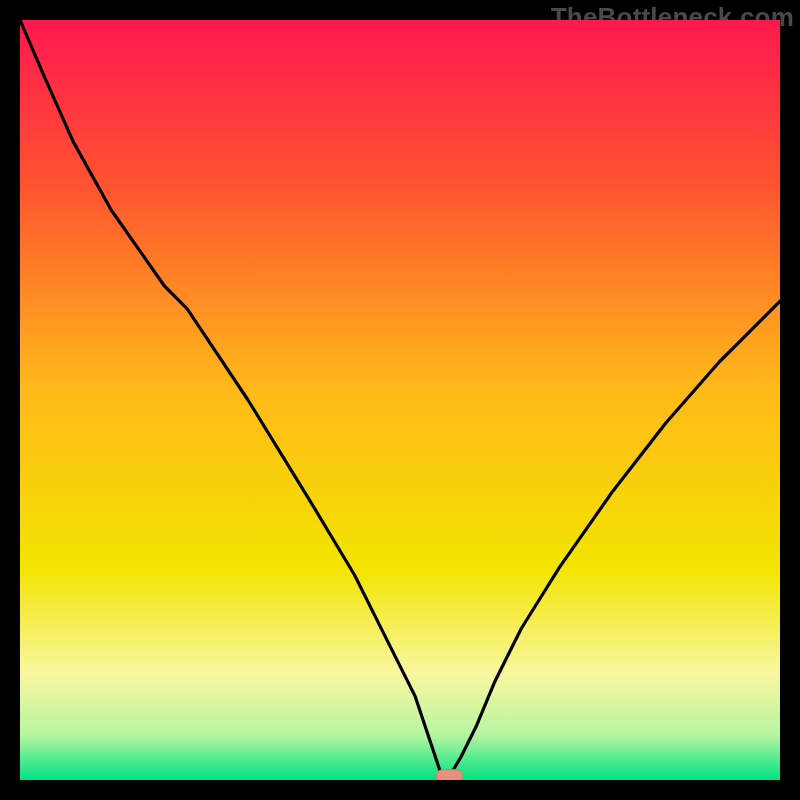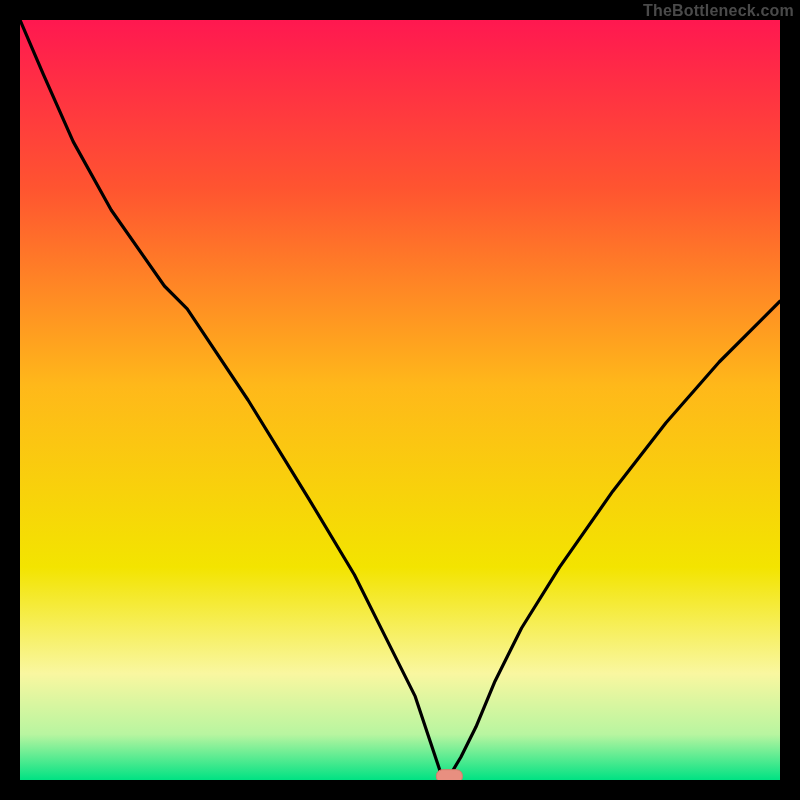--- a/index.html
+++ b/index.html
@@ -22,21 +22,21 @@
     left: 20px;
     top: 20px;
     width: 760px;
     height: 760px;
   }
   .watermark {
     position: absolute;
     top: 2px;
     right: 6px;
     color: #4a4a4a;
-    font-size: 16px;
+    font-size: 26px;
     font-weight: 600;
     letter-spacing: 0.2px;
     user-select: none;
   }
 </style>
 </head>
 <body>
 
 <div class="frame">
   <div class="watermark">TheBottleneck.com</div>

